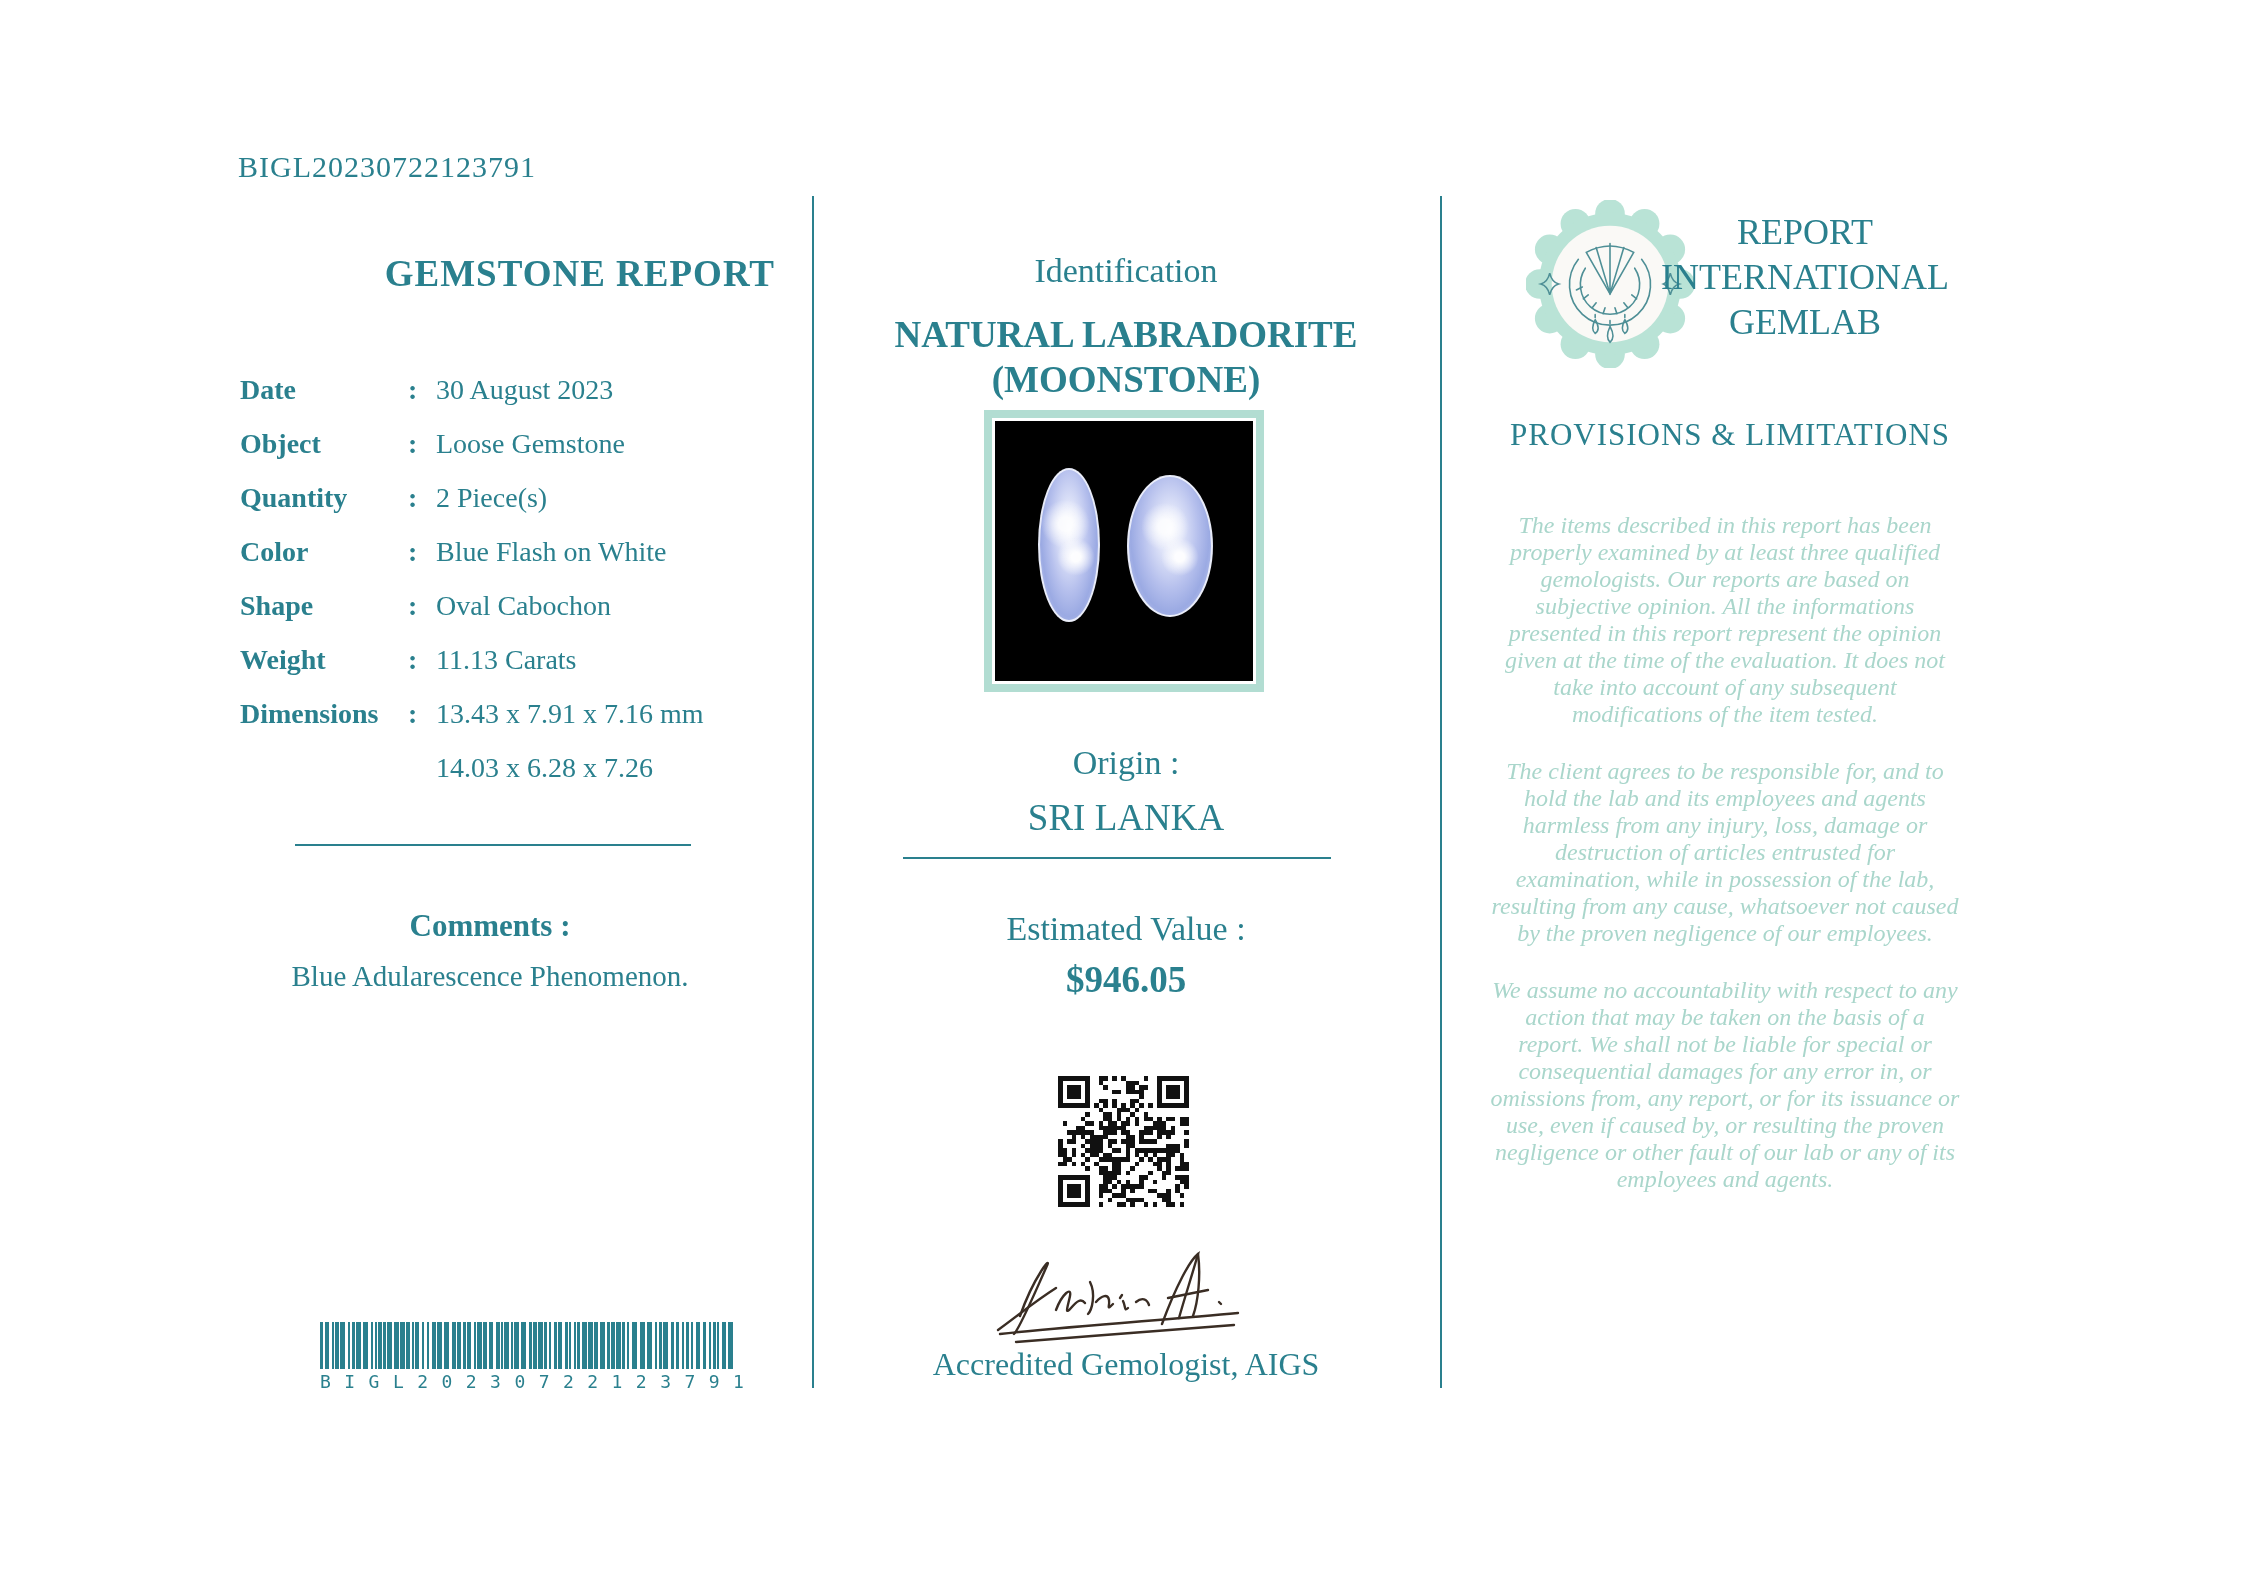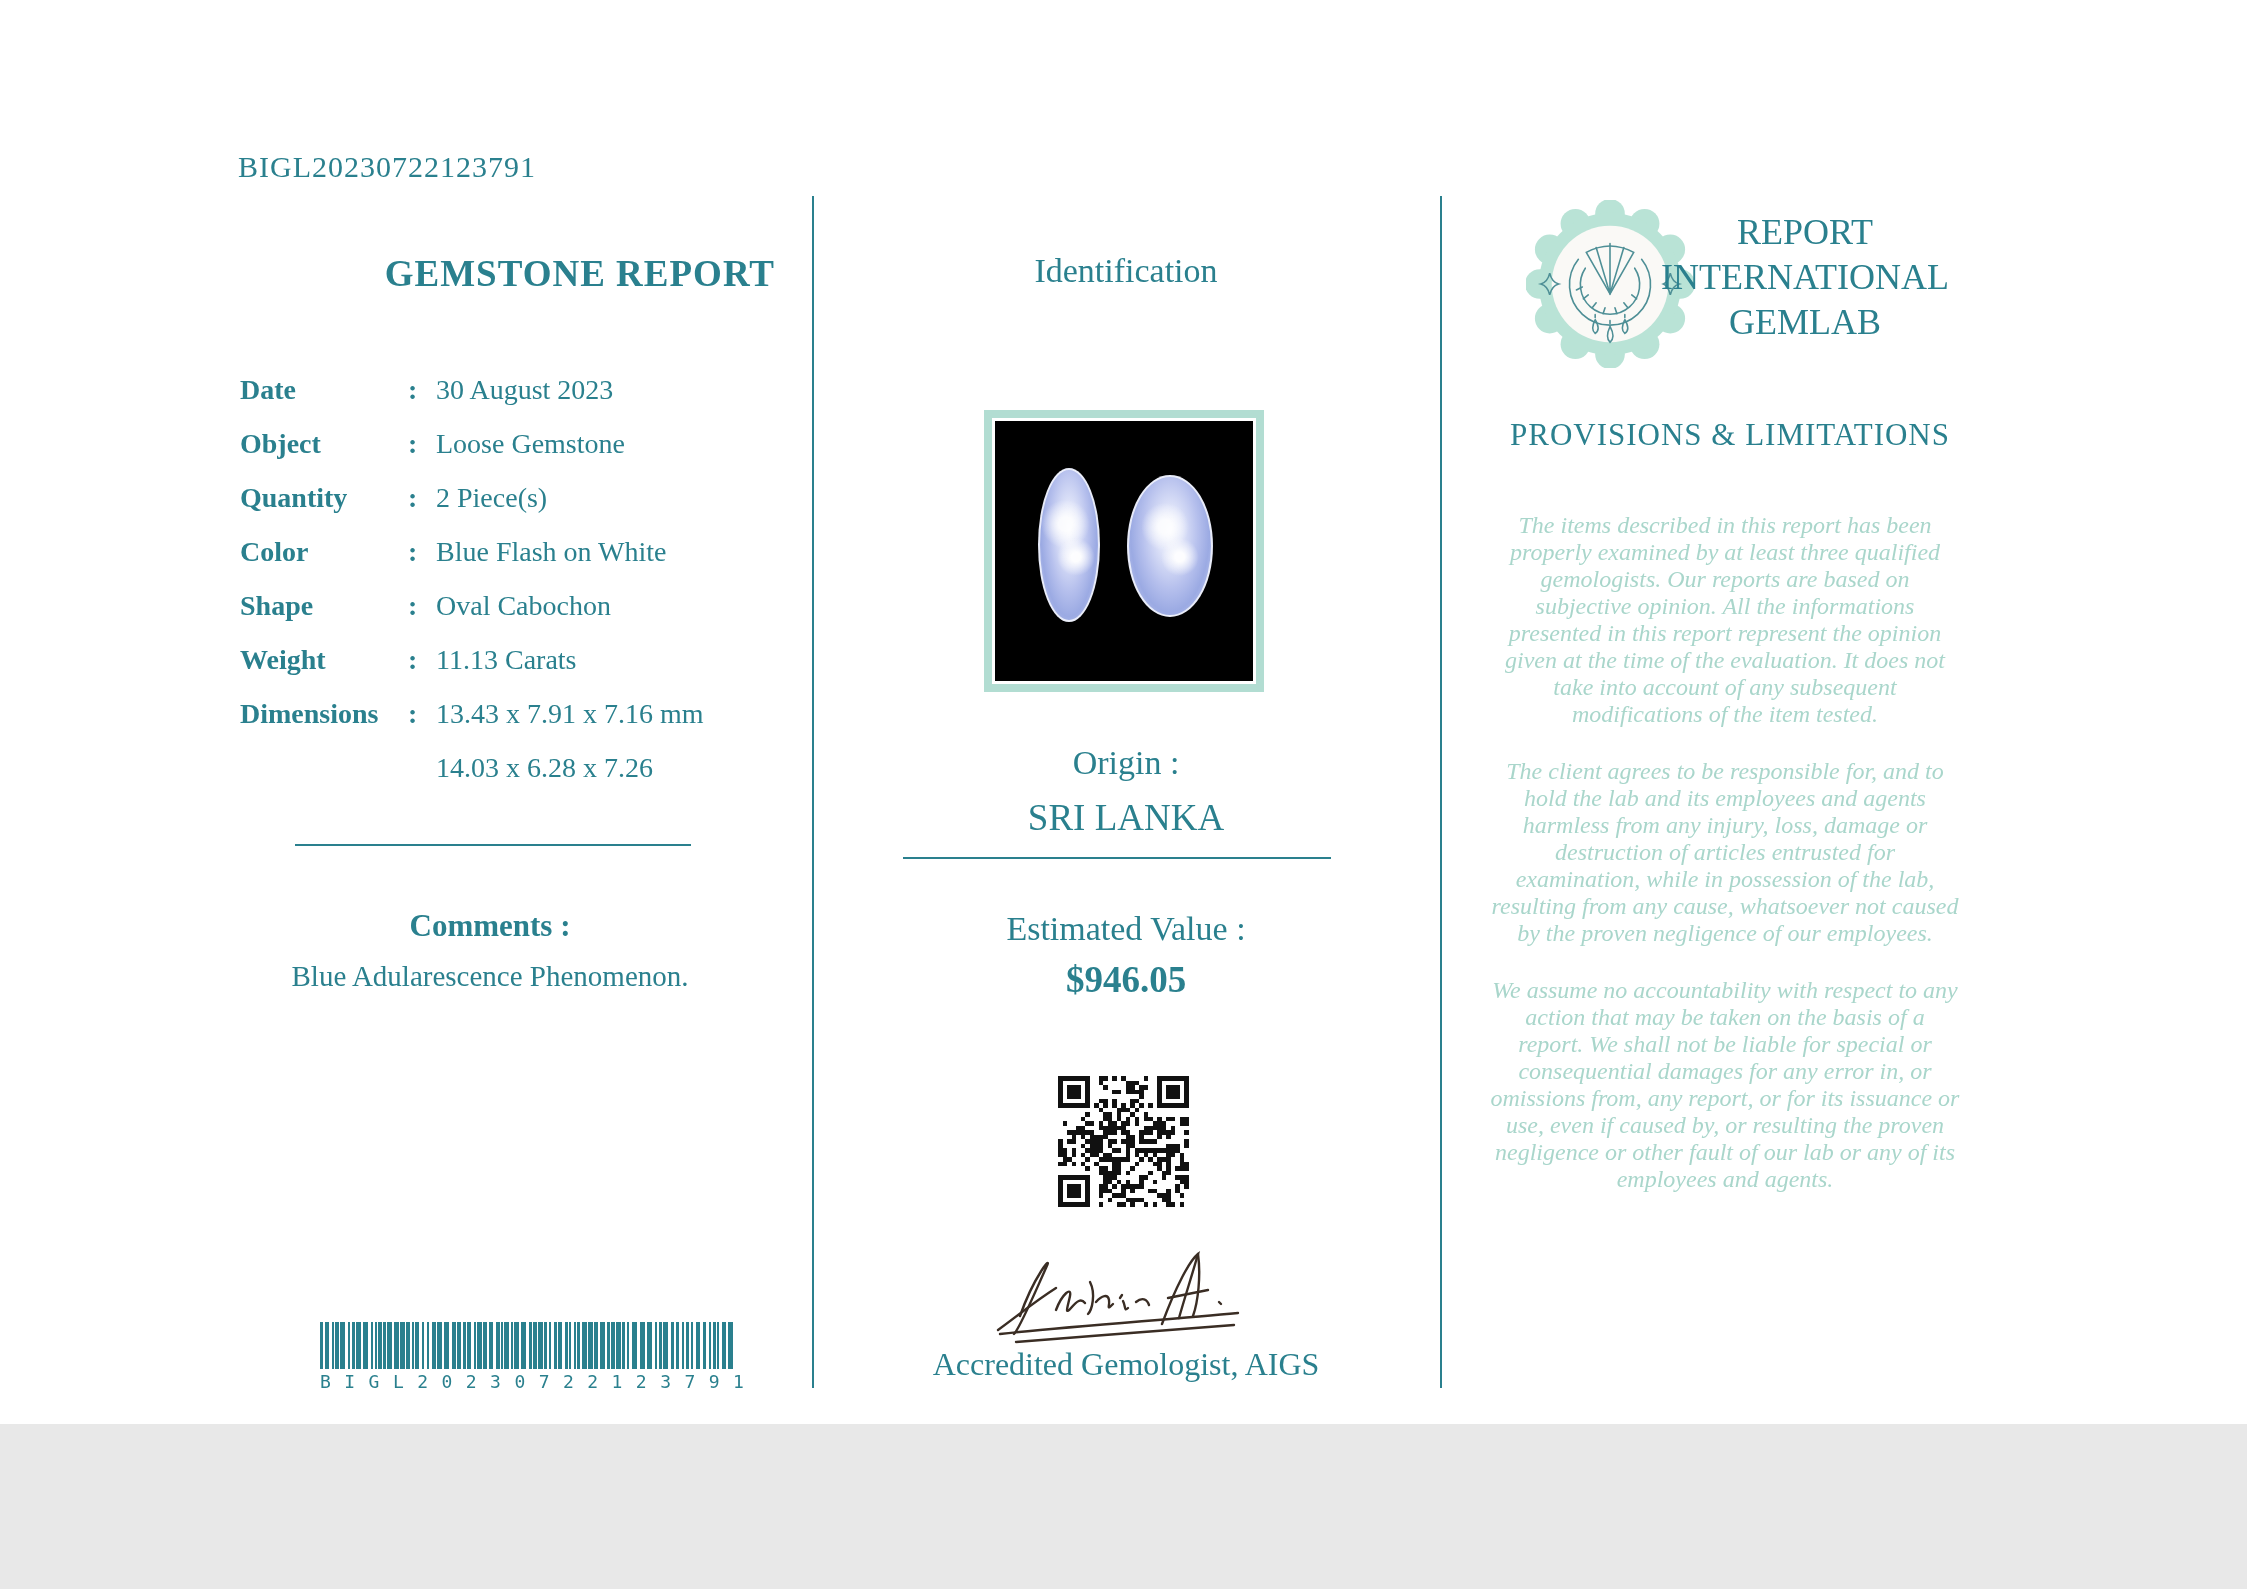--- a/index.html
+++ b/index.html
@@ -8,21 +8,21 @@
     --mint-badge:#b9e3d6;
     --photo-frame:#b2ddd2;
     --ink:#3a2d24;
     --qr:#111111;
     --logo-stroke:#4e8f96;
     --serif:"Liberation Serif","DejaVu Serif",serif;
     --mono:"DejaVu Sans Mono",monospace;
   }
   *{box-sizing:border-box;margin:0;padding:0}
   body{background:#e8e8e8;font-family:var(--serif)}
-  .page{position:relative;width:2247px;height:1424px;background:#fff;margin:0 auto;overflow:hidden;color:var(--teal)}
+  .page{position:relative;width:2247px;height:1589px;background:#fff;margin:0 auto;overflow:hidden;color:var(--teal)}
 
   .abs{position:absolute}
 
   
   .report-number{left:238px;top:150px;font-size:30px;letter-spacing:1px;color:var(--teal)}
   .report-title{left:205px;top:252px;width:570px;text-align:right;font-size:37px;font-weight:bold;letter-spacing:1px}
   .fields{left:240px;top:363px;width:540px}
   .frow{display:flex;height:54px;align-items:center;font-size:28px}
   .flabel{width:168px;font-weight:bold}
   .fcolon{width:28px;font-weight:bold}
@@ -223,20 +223,24 @@
         <span>9</span>
         <span>1</span>
       </div>
   </div>
 
   <div class="abs vline left"></div>
   <div class="abs vline right"></div>
 
   <div class="abs midcol">
     <div class="abs ident-heading">Identification</div>
+    <div class="abs gem-name">
+      <div>NATURAL LABRADORITE</div>
+      <div>(MOONSTONE)</div>
+    </div>
     <div class="abs photo-wrap">
       <div class="photo-inner">
         <div class="photo">
           <div class="stone left"></div>
           <div class="stone right"></div>
         </div>
       </div>
     </div>
     <div class="abs origin-label">Origin :</div>
     <div class="abs origin-value">SRI LANKA</div>

